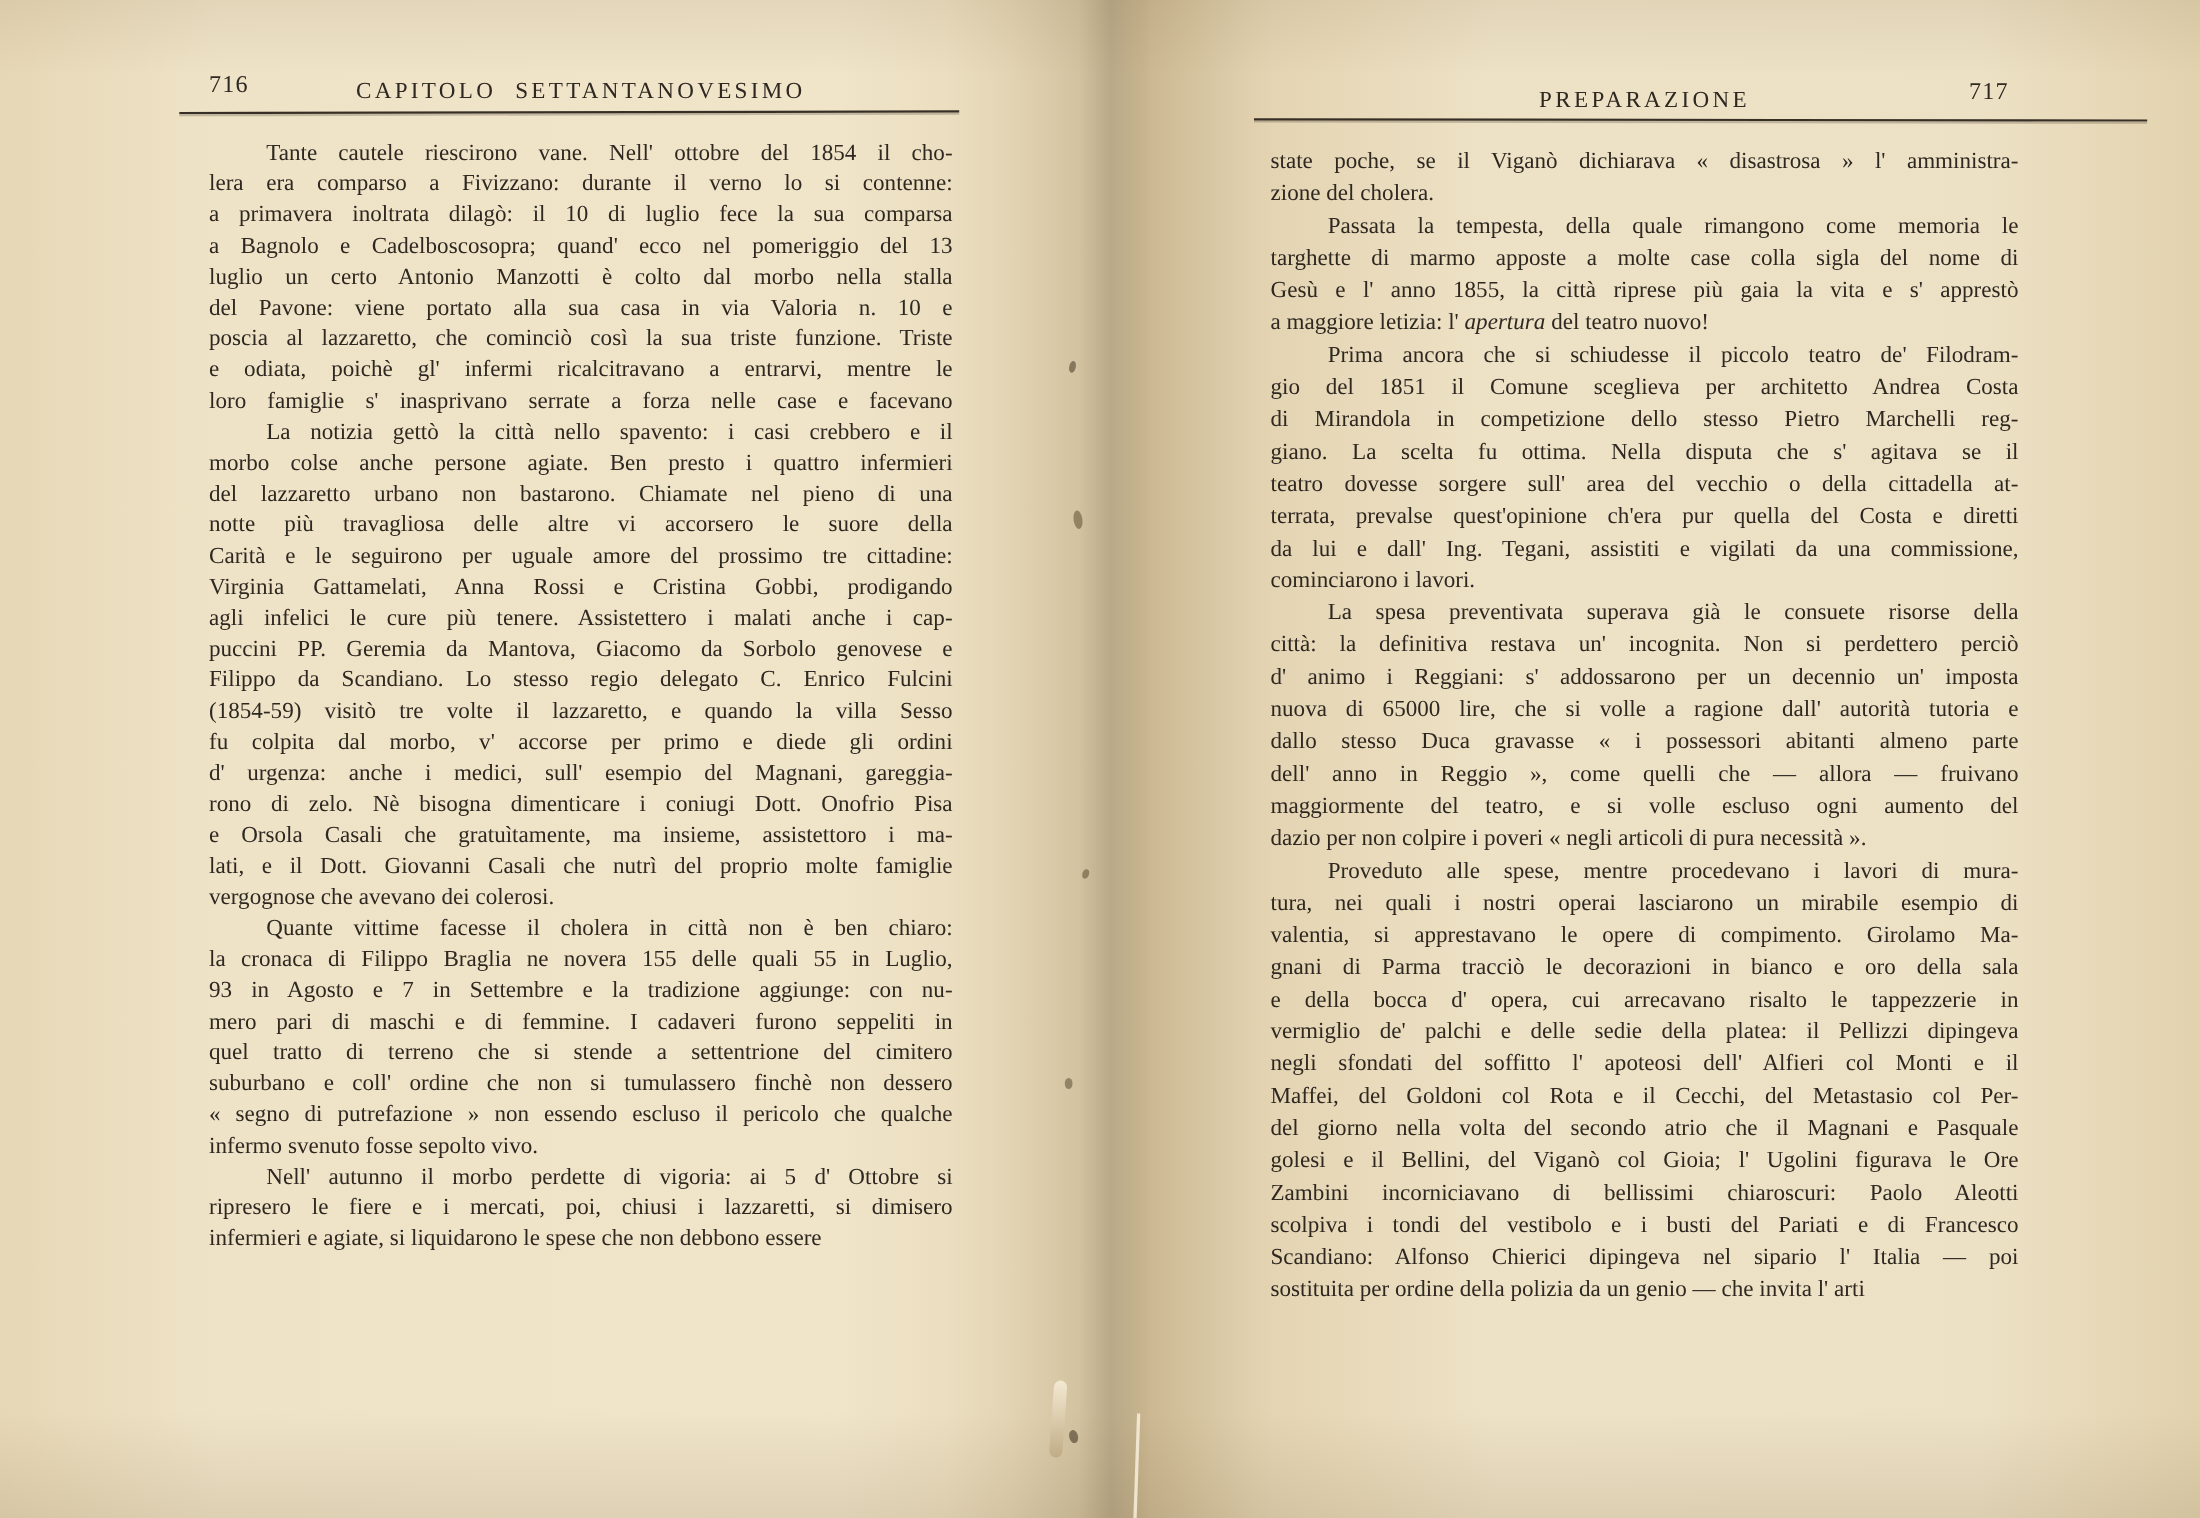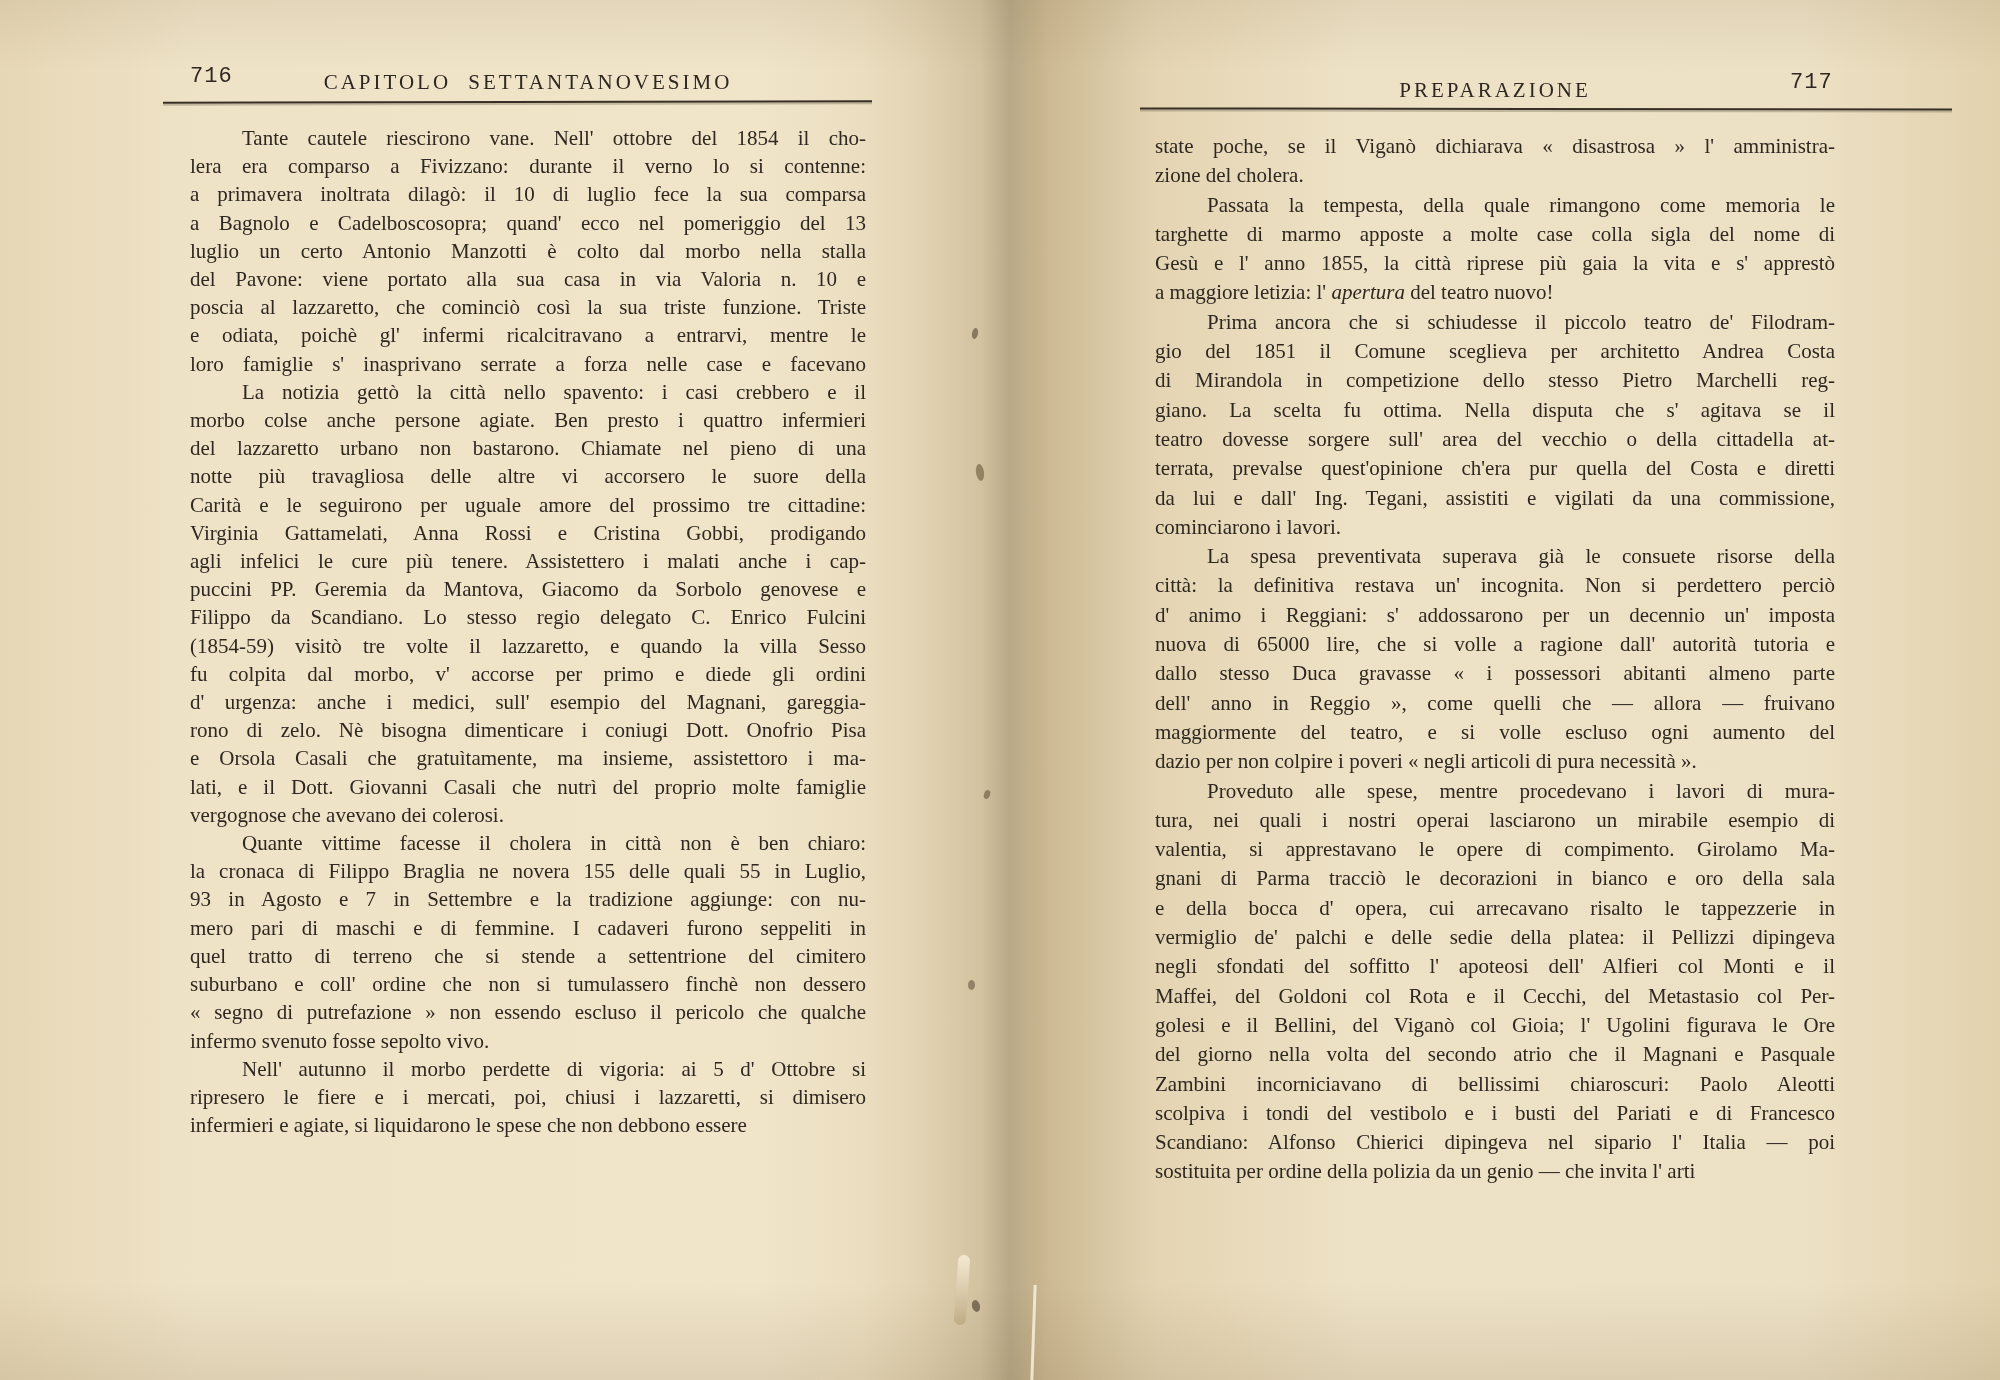--- a/index.html
+++ b/index.html
@@ -12,21 +12,21 @@
     background:
       linear-gradient(180deg, rgba(115,92,55,.10) 0%, rgba(115,92,55,0) 5%, rgba(115,92,55,0) 93%, rgba(115,92,55,.14) 100%),
       linear-gradient(90deg, #e6d7b6 0%, #efe3c7 10%, #f0e4c9 38%, #e9dbbb 46%, #ddcca7 50.5%, #d5c29b 52%, #e3d3b1 57%, #eee2c6 68%, #ede1c5 90%, #e2d2ae 100%);
   }
   
   .gutter{
     position:absolute;left:860px;top:0;width:300px;height:1380px;
     background:linear-gradient(90deg, rgba(90,70,40,0) 0%, rgba(90,70,40,.10) 40%, rgba(60,45,25,.22) 50%, rgba(90,70,40,.08) 62%, rgba(90,70,40,0) 100%);
     pointer-events:none;
   }
-  .page-head-num{position:absolute;font-size:22px;letter-spacing:1px;font-family:Liberation Mono, monospace;}
+  .page-head-num{position:absolute;font-size:22px;letter-spacing:1px;}
   .page-head-title{position:absolute;font-size:21px;letter-spacing:3px;word-spacing:9px;text-align:center;}
   .rule{position:absolute;height:2px;background:#372f25;box-shadow:0 2px 0 rgba(55,47,37,.25);}
   .body-block{position:absolute;font-size:21px;}
   .left-body{left:190px;top:124px;width:676px;line-height:28.2px;}
   .right-body{left:1155px;top:132px;width:680px;line-height:29.3px;}
   .paragraph{margin:0;}
   .line{text-align:justify;text-align-last:justify;white-space:normal;}
   .line.last{text-align-last:left;}
   .line.indent{text-indent:52px;}
   .line em{font-style:italic;}
@@ -125,22 +125,22 @@
       </div>
       <div class="paragraph">
         <div class="line indent">Proveduto alle spese, mentre procedevano i lavori di mura-</div>
         <div class="line">tura, nei quali i nostri operai lasciarono un mirabile esempio di</div>
         <div class="line">valentia, si apprestavano le opere di compimento. Girolamo Ma-</div>
         <div class="line">gnani di Parma tracciò le decorazioni in bianco e oro della sala</div>
         <div class="line">e della bocca d' opera, cui arrecavano risalto le tappezzerie in</div>
         <div class="line">vermiglio de' palchi e delle sedie della platea: il Pellizzi dipingeva</div>
         <div class="line">negli sfondati del soffitto l' apoteosi dell' Alfieri col Monti e il</div>
         <div class="line">Maffei, del Goldoni col Rota e il Cecchi, del Metastasio col Per-</div>
+        <div class="line">del giorno nella volta del secondo atrio che il Magnani e Pasquale</div>
         <div class="line">golesi e il Bellini, del Viganò col Gioia; l' Ugolini figurava le Ore</div>
-        <div class="line">del giorno nella volta del secondo atrio che il Magnani e Pasquale</div>
         <div class="line">Zambini incorniciavano di bellissimi chiaroscuri: Paolo Aleotti</div>
         <div class="line">scolpiva i tondi del vestibolo e i busti del Pariati e di Francesco</div>
         <div class="line">Scandiano: Alfonso Chierici dipingeva nel sipario l' Italia — poi</div>
         <div class="line last">sostituita per ordine della polizia da un genio — che invita l' arti</div>
       </div>
     </div>
 
   <div class="gutter"></div>
   <div class="speck" style="left:972px;top:328px;width:6px;height:11px;background:rgba(70,58,38,.55);transform:rotate(12deg);"></div>
   <div class="speck" style="left:976px;top:464px;width:8px;height:17px;background:rgba(95,78,50,.55);transform:rotate(-8deg);"></div>

